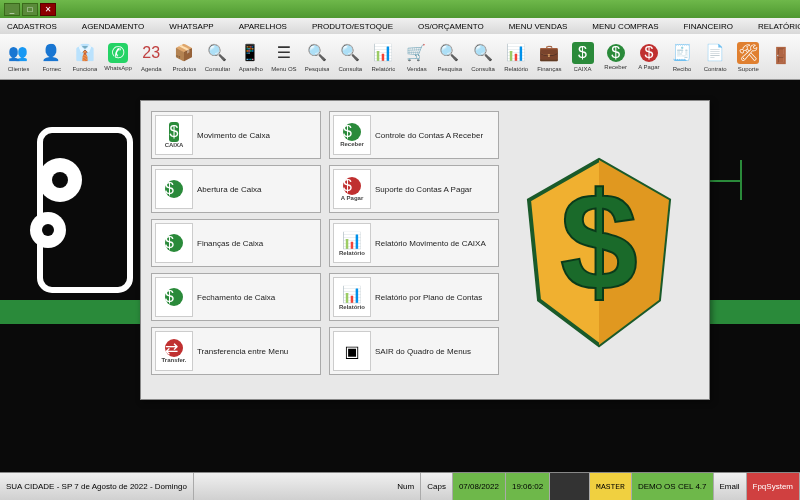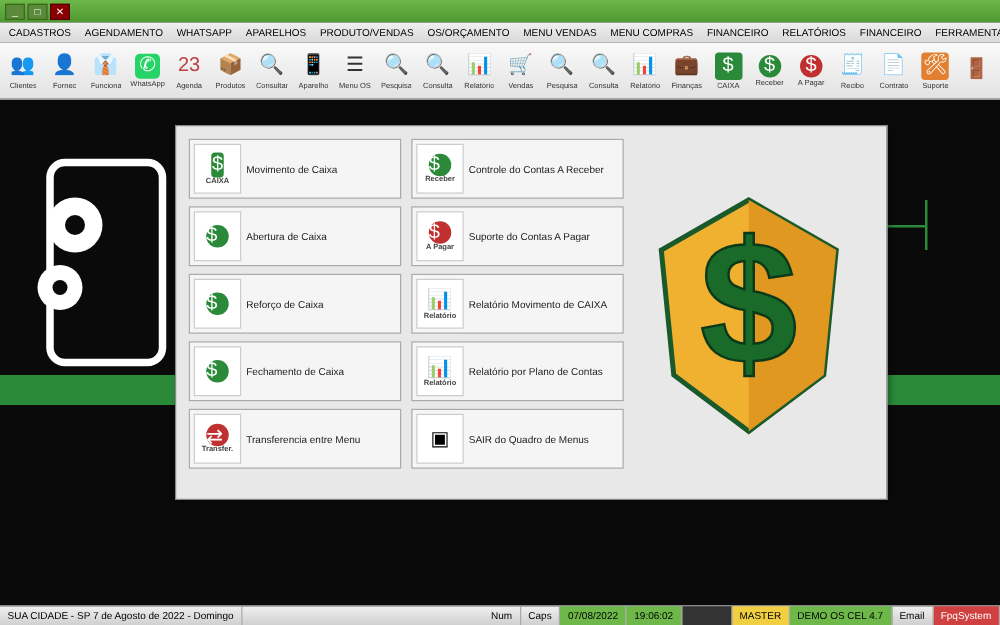--- a/index.html
+++ b/index.html
@@ -4,21 +4,21 @@
 <style>
 * { box-sizing: border-box; margin: 0; padding: 0; font-family: Tahoma, Arial, sans-serif; }
 body { width: 800px; height: 500px; overflow: hidden; background: #0a0a0a; position: relative; }
 
 .titlebar { height: 18px; background: linear-gradient(#6eb84a,#4e9830); display: flex; align-items: center; padding: 0 4px; font-size: 9px; color: #000; }
 .titlebar-text { flex: 1; overflow: hidden; white-space: nowrap; text-overflow: ellipsis; }
 .win-btns { display: flex; gap: 2px; }
 .win-btn { width: 16px; height: 13px; background: #8b0000; border: 1px solid #5a0000; display: flex; align-items: center; justify-content: center; font-size: 8px; color: #fff; cursor: pointer; }
 .win-btn.min, .win-btn.max { background: #5a8a3a; border-color: #3a6a1a; }
 
-.menubar { height: 16px; background: linear-gradient(#f0f0f0,#d8d8d8); display: flex; align-items: center; font-size: 8px; padding: 0 2px; gap: 1px; }
+.menubar { height: 16px; background: linear-gradient(#f0f0f0,#d8d8d8); display: flex; align-items: center; font-size: 8px; padding: 0 2px; gap: 15px; }
 .menu-item { padding: 1px 5px; cursor: pointer; white-space: nowrap; }
 
 .toolbar { height: 46px; background: linear-gradient(#fafafa,#e2e2e2); border-bottom: 1px solid #999; display: flex; align-items: center; padding: 1px 2px; gap: 0; overflow: hidden; }
 .tool-btn { width: 34px; height: 42px; display: flex; flex-direction: column; align-items: center; justify-content: center; cursor: pointer; border: 1px solid transparent; font-size: 6px; text-align: center; line-height: 1; }
 .tool-ico { width: 22px; height: 22px; margin-bottom: 2px; display: flex; align-items: center; justify-content: center; font-size: 16px; }
 .tool-lbl { font-size: 6px; color: #333; white-space: nowrap; overflow: hidden; max-width: 32px; }
 
 .workspace { position: absolute; top: 80px; left: 0; right: 0; bottom: 16px; background: #0a0a0a; }
 .bg-deco { position: absolute; left: 20px; top: 40px; width: 120px; height: 180px; }
 .bg-stripe { position: absolute; left: 0; right: 0; top: 220px; height: 24px; background: #2a8a3a; }
@@ -30,24 +30,24 @@
 .panel-col { display: flex; flex-direction: column; gap: 6px; }
 .pbtn { width: 170px; height: 48px; background: #f5f5f5; border: 1px solid #aaa; display: flex; align-items: center; padding: 3px; cursor: pointer; gap: 4px; }
 .pbtn-ico { width: 38px; height: 40px; border: 1px solid #ccc; background: #fff; display: flex; flex-direction: column; align-items: center; justify-content: center; font-size: 6px; }
 .pbtn-ico-g { font-size: 16px; }
 .pbtn-ico-t { font-size: 6px; color: #444; font-weight: bold; }
 .pbtn-lbl { font-size: 8px; color: #222; flex: 1; }
 
 .panel-logo { flex: 1; display: flex; align-items: center; justify-content: center; }
 .logo-shield { width: 170px; height: 200px; position: relative; }
 
-.statusbar { position: absolute; bottom: 0; left: 0; right: 0; height: 16px; background: linear-gradient(#f0f0f0,#d0d0d0); border-top: 1px solid #888; display: flex; align-items: center; font-size: 8px; }
+.statusbar { position: absolute; bottom: 0; left: 0; right: 0; height: 28px; background: linear-gradient(#f0f0f0,#d0d0d0); border-top: 1px solid #888; display: flex; align-items: center; font-size: 8px; }
 .status-seg { padding: 0 6px; border-right: 1px solid #aaa; height: 100%; display: flex; align-items: center; white-space: nowrap; }
 .status-seg.green { background: #6eb84a; color: #000; }
-.status-seg.yellow { background: #f0d040; color: #000; }
+.status-seg.yellow { background: #f0d040; color: #000; font-family: Liberation Mono, monospace; }
 .status-seg.dark { background: #333; color: #fff; }
 .status-seg.red { background: #d04040; color: #fff; }
 .status-spacer { flex: 1; }
 
 
 .ic-clients{color:#c08040}.ic-fornec{color:#8a4a2a}.ic-func{color:#4a6aaa}.ic-whats{background:#25d366;color:#fff;border-radius:4px;width:20px;height:20px}.ic-cal{color:#c04040}.ic-prod{color:#c0a040}.ic-search{color:#4a8aaa}.ic-phone{color:#666}.ic-menu{color:#333}.ic-report{color:#e08030}.ic-sale{color:#4a8a4a}.ic-fin{color:#2a6a8a}.ic-cash{background:#2a8a3a;color:#fff;border-radius:3px;padding:1px}.ic-recv{background:#2a8a3a;color:#fff;border-radius:50%;width:18px;height:18px}.ic-pay{background:#c03030;color:#fff;border-radius:50%;width:18px;height:18px}.ic-recibo{color:#666}.ic-contr{color:#888}.ic-sup{background:#e08030;color:#fff;border-radius:3px;padding:1px}.ic-exit{color:#c04040}
 </style>
 </head>
 <body>
 
@@ -57,21 +57,21 @@
     <div class="win-btn max">□</div>
     <div class="win-btn">✕</div>
   </div>
 </div>
 
 <div class="menubar" id="menubar">
     <div class="menu-item">CADASTROS</div>
     <div class="menu-item">AGENDAMENTO</div>
     <div class="menu-item">WHATSAPP</div>
     <div class="menu-item">APARELHOS</div>
-    <div class="menu-item">PRODUTO/VENDAS</div>
+    <div class="menu-item">PRODUTO/ESTOQUE</div>
     <div class="menu-item">OS/ORÇAMENTO</div>
     <div class="menu-item">MENU VENDAS</div>
     <div class="menu-item">MENU COMPRAS</div>
     <div class="menu-item">FINANCEIRO</div>
     <div class="menu-item">RELATÓRIOS</div>
     <div class="menu-item">FINANCEIRO</div>
     <div class="menu-item">FERRAMENTAS</div>
   </div>
 
 <div class="toolbar" id="toolbar">
@@ -197,21 +197,21 @@
           <div class="pbtn">
             <div class="pbtn-ico">
               <div class="pbtn-ico-g ic-recv">$</div>
             </div>
             <div class="pbtn-lbl">Abertura de Caixa</div>
           </div>
           <div class="pbtn">
             <div class="pbtn-ico">
               <div class="pbtn-ico-g ic-recv">$</div>
             </div>
-            <div class="pbtn-lbl">Reforço de Caixa</div>
+            <div class="pbtn-lbl">Finanças de Caixa</div>
           </div>
           <div class="pbtn">
             <div class="pbtn-ico">
               <div class="pbtn-ico-g ic-recv">$</div>
             </div>
             <div class="pbtn-lbl">Fechamento de Caixa</div>
           </div>
           <div class="pbtn">
             <div class="pbtn-ico">
               <div class="pbtn-ico-g ic-pay">⇄</div>

